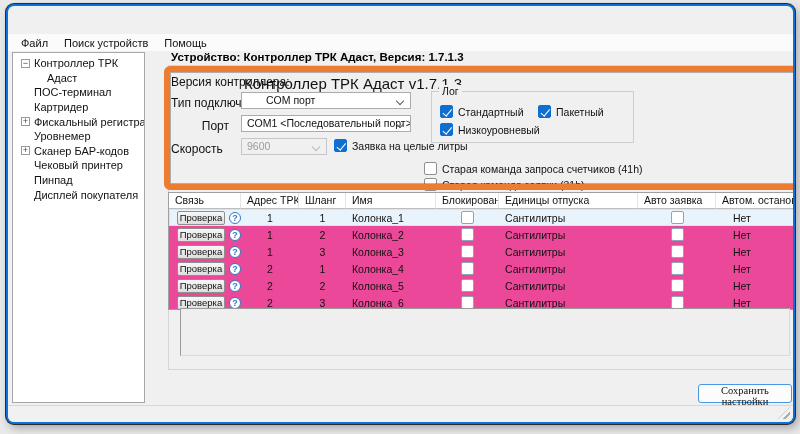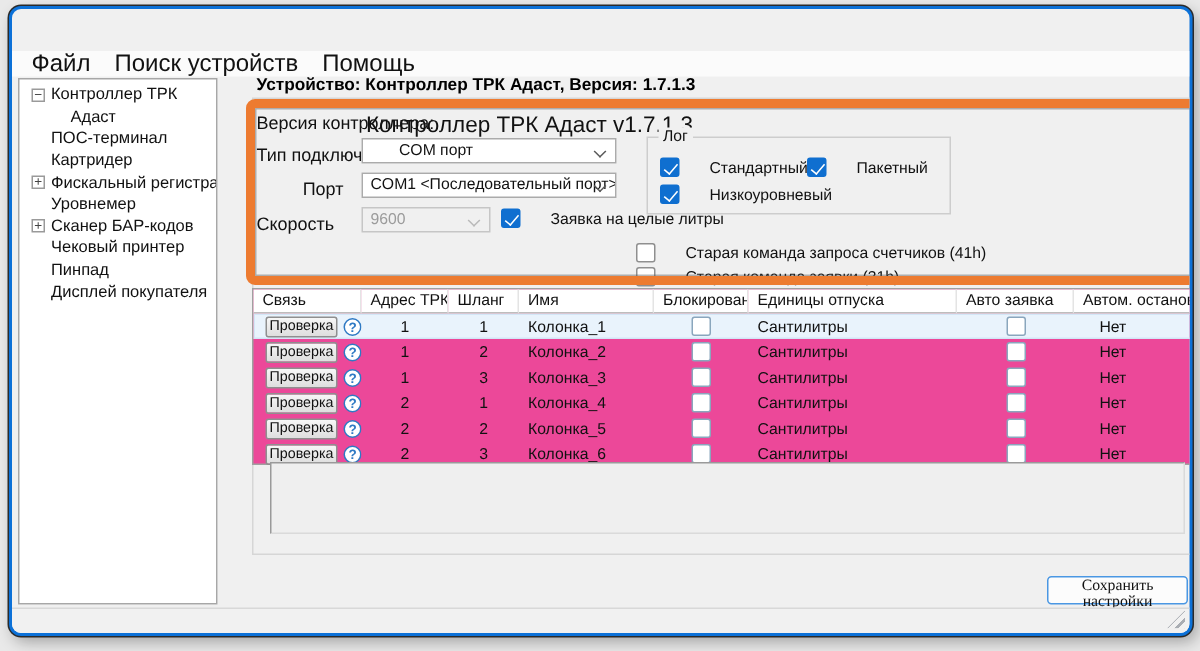--- a/index.html
+++ b/index.html
@@ -16,21 +16,21 @@
   #appicon .flag { position:absolute; left:3px; top:1px; width:11px; height:8px; background:#2fa044;
     border-radius:1px; box-shadow:inset 0 0 0 1px #1d7a30; }
   #title-text { font-size:11.5px; letter-spacing:.2px; }
   #wincontrols { margin-left:auto; display:flex; height:100%; }
   .winbtn { width:42px; height:100%; display:flex; align-items:center; justify-content:center;
     font-size:13px; color:#fff; cursor:default; }
   .winbtn.close { font-size:12px; }
 
   #menubar { position:absolute; left:0; top:28px; right:0; height:17px; background:#fbfbfb;
     display:flex; align-items:center; gap:2px; padding-left:6px; }
-  .menu-item { font-size:16px; color:#111; padding:1px 7px; }
+  .menu-item { font-size:11px; color:#111; padding:1px 7px; }
 
   #statusbar { position:absolute; left:0; right:0; bottom:0; height:17px; background:#f1f1f1;
     border-top:1px solid #d8d8d8; }
   #grip { position:absolute; right:3px; bottom:3px; width:12px; height:12px;
     background:repeating-linear-gradient(135deg, transparent 0 3px, #a9adb3 3px 4.5px);
     clip-path:polygon(100% 0, 100% 100%, 0 100%); }
 
   
   #tree { position:absolute; left:4px; top:46px; width:133px; height:351px; background:#fff;
     border:1px solid #a7a7a7; padding-top:3px; }
@@ -53,21 +53,21 @@
 
   .flabel { position:absolute; font-size:12px; color:#111; white-space:nowrap; }
   .fvalue { position:absolute; font-size:15px; color:#111; white-space:nowrap; }
   .combo { position:absolute; height:17px; background:#fff; border:1px solid #ababab;
     font-size:10.5px; color:#111; line-height:15px; padding-left:5px; white-space:nowrap; overflow:hidden; }
   .combo .chev { position:absolute; right:7px; top:5px; width:6px; height:6px;
     border-right:1.4px solid #5a5a5a; border-bottom:1.4px solid #5a5a5a; transform:rotate(45deg); background:transparent; }
   .combo.disabled { background:#f0f0f0; color:#9b9b9b; border-color:#c6c6c6; }
   .combo.disabled .chev { border-color:#b9b9b9; }
 
-  .cbrow { position:absolute; display:flex; align-items:center; gap:20px; font-size:10.5px; color:#111; white-space:nowrap; }
+  .cbrow { position:absolute; display:flex; align-items:center; gap:5px; font-size:10.5px; color:#111; white-space:nowrap; }
   .cb { width:13px; height:13px; border:1px solid #8f8f8f; background:#fff; border-radius:2px;
     display:inline-block; position:relative; flex:none; }
   .cb.checked { background:#0f6fd0; border-color:#0f6fd0; }
   .cb.checked::after { content:""; position:absolute; left:4px; top:1px; width:3.5px; height:7.5px;
     border:solid #fff; border-width:0 1.6px 1.6px 0; transform:rotate(40deg); }
   .cb.tblcb { border-color:#8aa6bd; }
 
   #loggroup { position:absolute; left:264px; top:41px; width:203px; height:52px; border:1px solid #cdcdcd; }
   #loggroup .legend { position:absolute; left:7px; top:-7px; background:#f0f0f0; padding:0 3px; font-size:10.5px; color:#111; }
 

